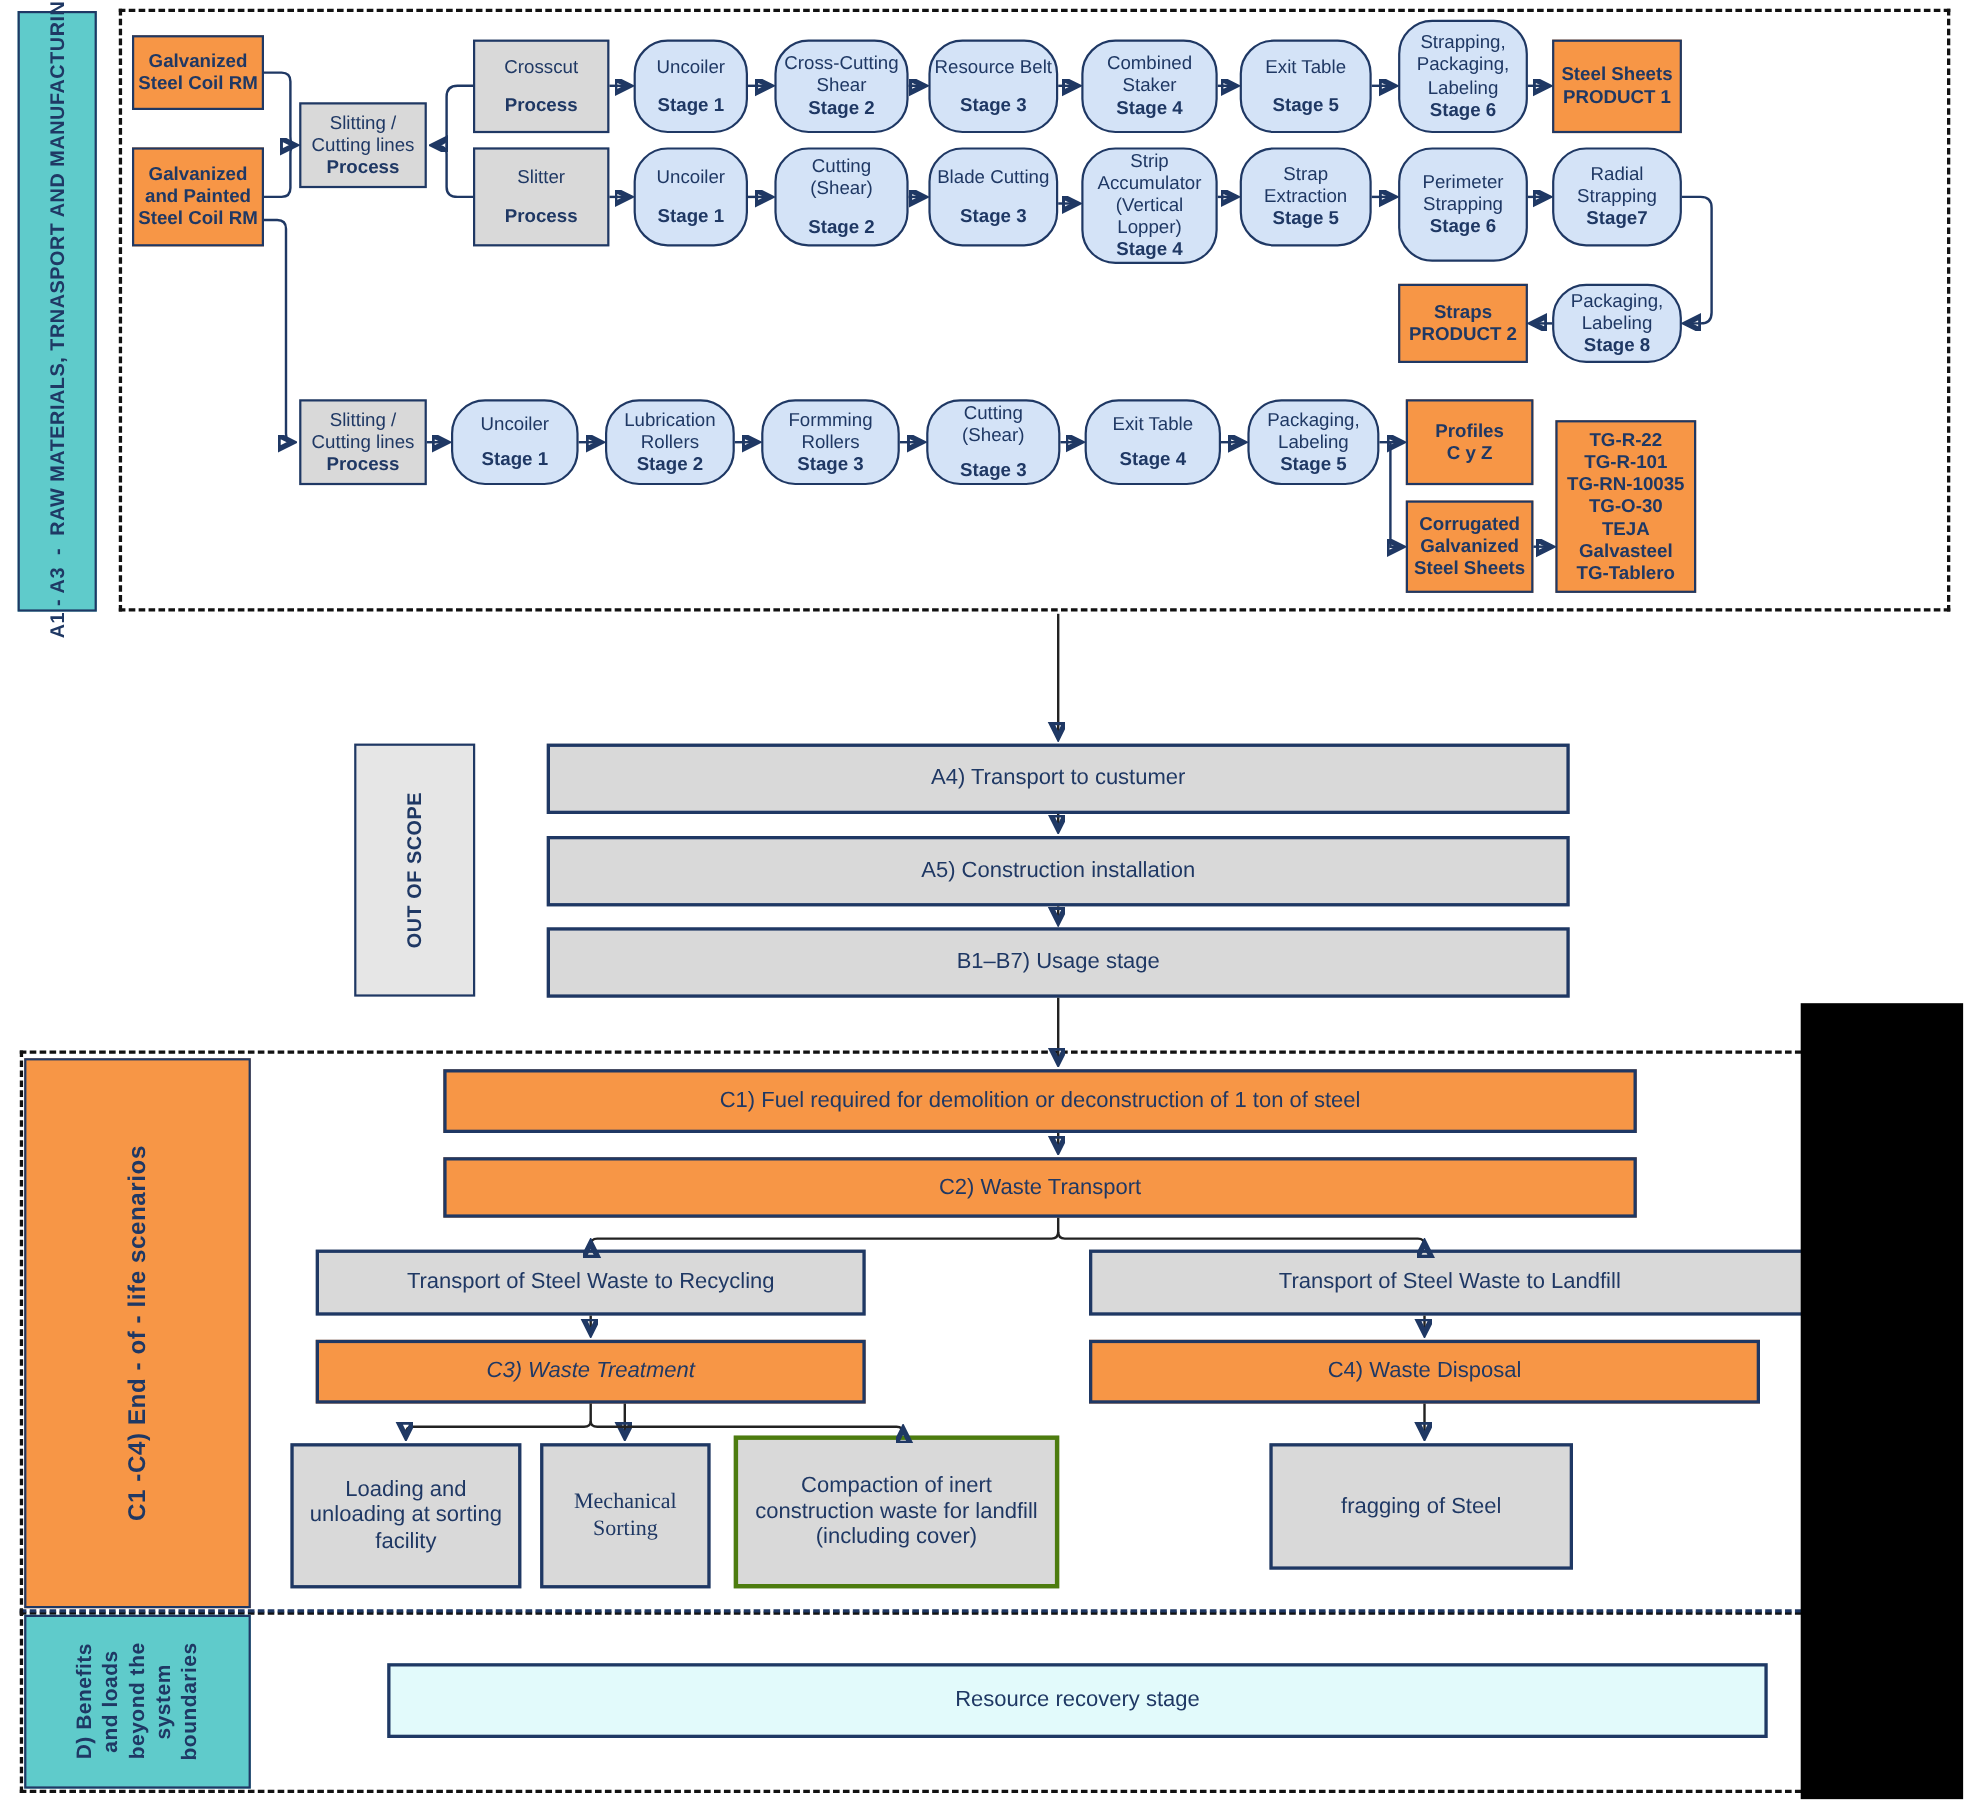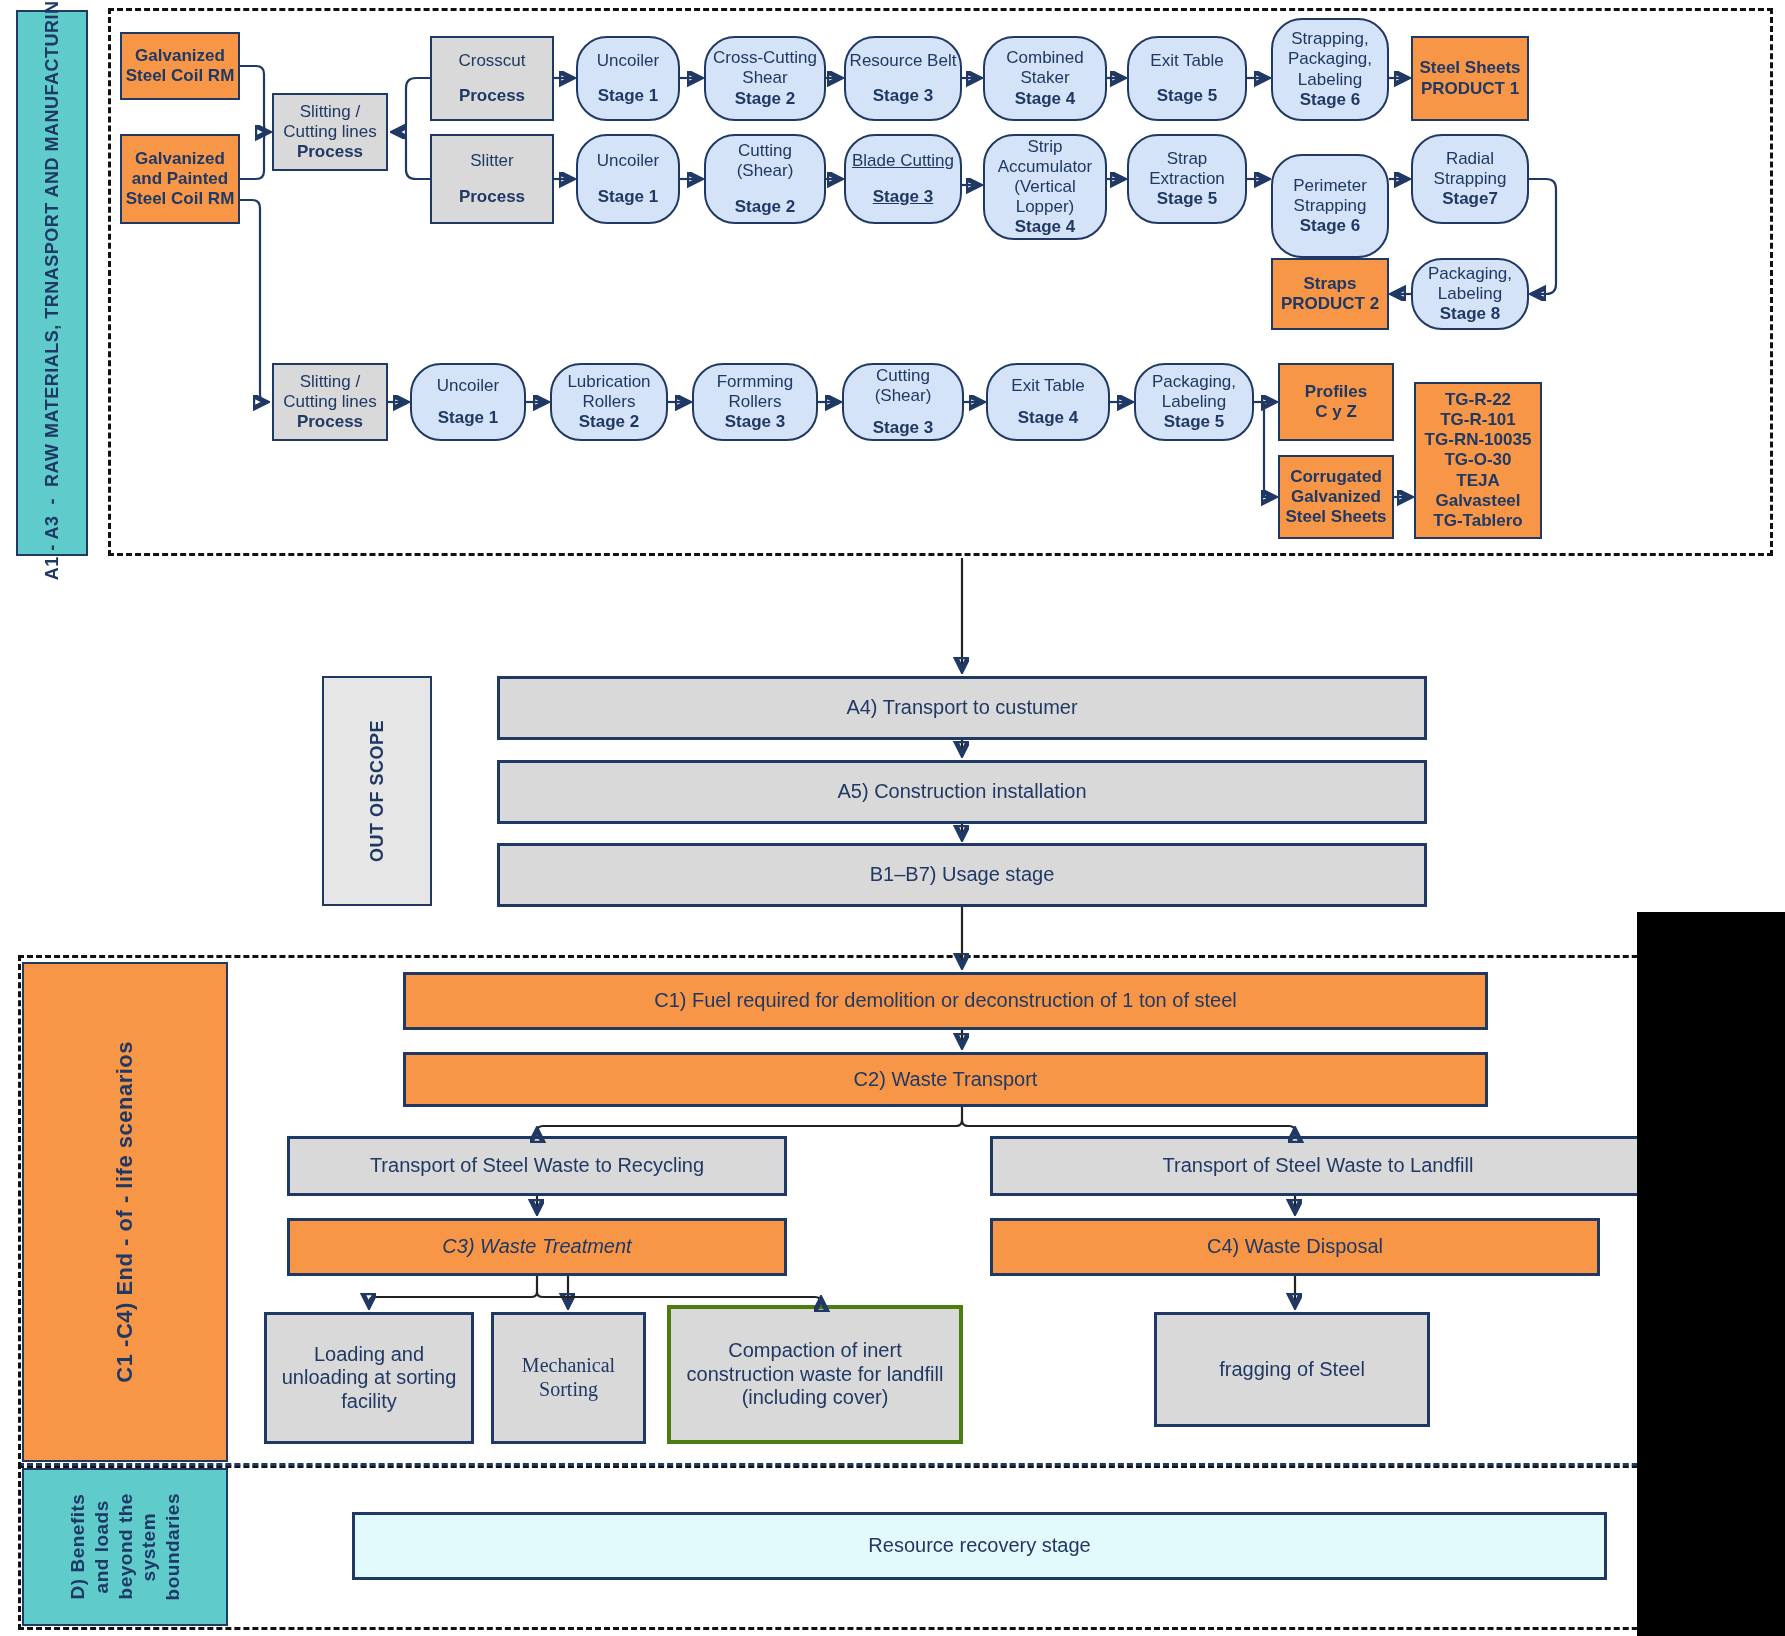--- a/index.html
+++ b/index.html
@@ -135,33 +135,33 @@
     <span class="ln t1b" style="margin-top:16px;">Process</span>
   </div>
   <div class="box blue" style="left:576px;top:134px;width:104px;height:90px;">
     <span class="ln t1">Uncoiler</span>
     <span class="ln t1b" style="margin-top:16px;">Stage 1</span>
   </div>
   <div class="box blue" style="left:704px;top:134px;width:122px;height:90px;">
     <span class="ln t1">Cutting (Shear)</span>
     <span class="ln t1b" style="margin-top:16px;">Stage 2</span>
   </div>
-  <div class="box blue" style="left:844px;top:134px;width:118px;height:90px;text-decoration:underline;">
+  <div class="box blue" style="left:844px;top:134px;width:118px;height:90px;">
     <span class="ln t1">Blade Cutting</span>
     <span class="ln t1b" style="margin-top:16px;">Stage 3</span>
   </div>
   <div class="box blue" style="left:983px;top:134px;width:124px;height:106px;">
     <span class="ln t1">Strip Accumulator (Vertical Lopper)</span>
     <span class="ln t1b">Stage 4</span>
   </div>
   <div class="box blue" style="left:1127px;top:134px;width:120px;height:90px;">
     <span class="ln t1">Strap Extraction</span>
     <span class="ln t1b">Stage 5</span>
   </div>
-  <div class="box blue" style="left:1271px;top:134px;width:118px;height:104px;margin-top:20px;">
+  <div class="box blue" style="left:1271px;top:134px;width:118px;height:104px;">
     <span class="ln t1">Perimeter Strapping</span>
     <span class="ln t1b">Stage 6</span>
   </div>
   <div class="box blue" style="left:1411px;top:134px;width:118px;height:90px;">
     <span class="ln t1">Radial Strapping</span>
     <span class="ln t1b">Stage7</span>
   </div>
 
   <div class="box blue" style="left:1411px;top:258px;width:118px;height:72px;">
     <span class="ln t1">Packaging, Labeling</span>

